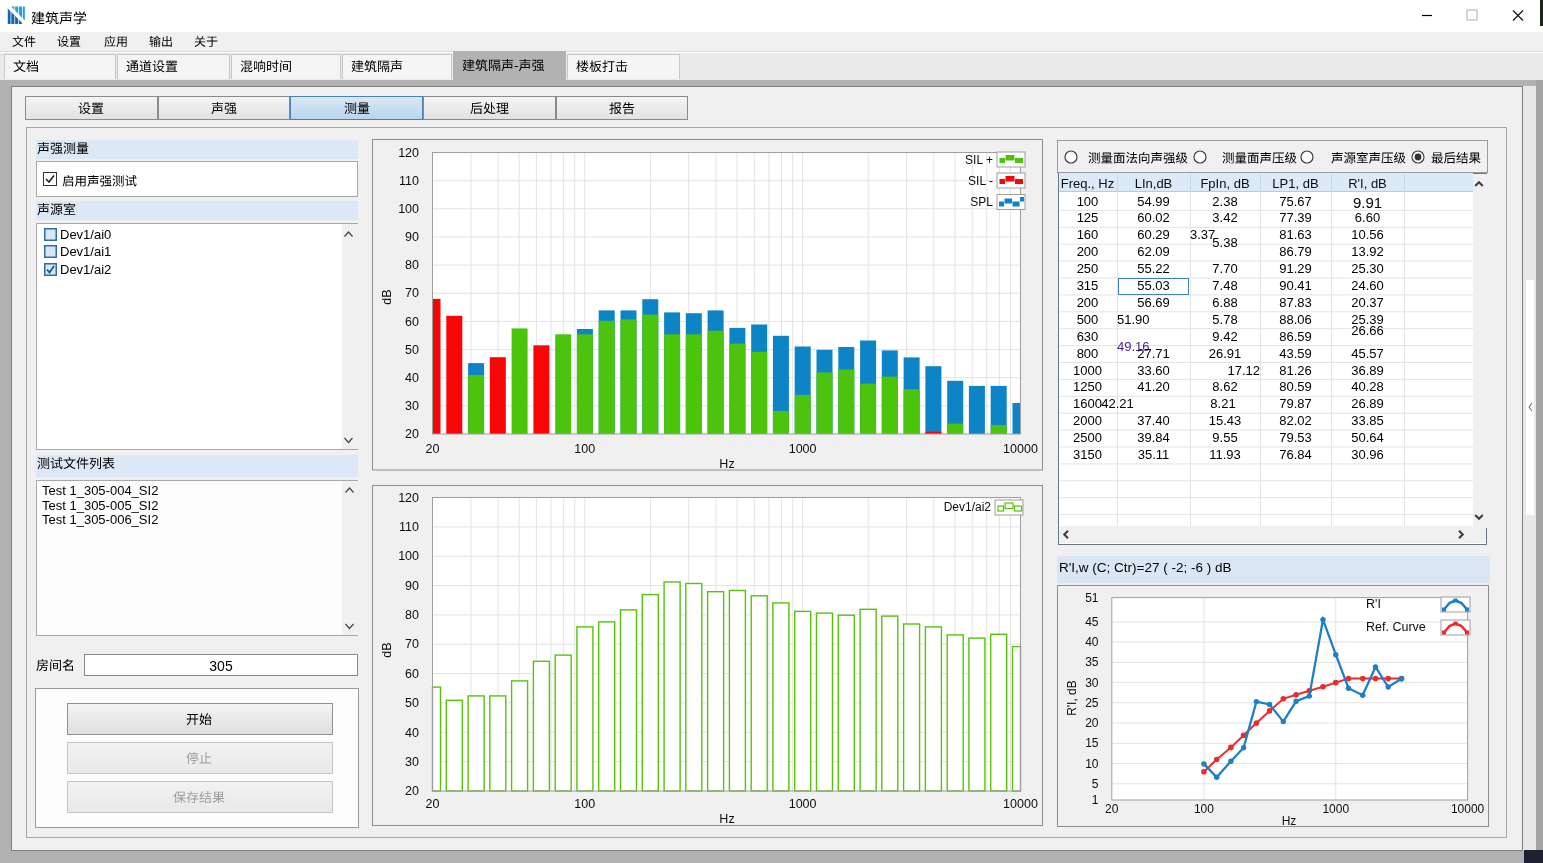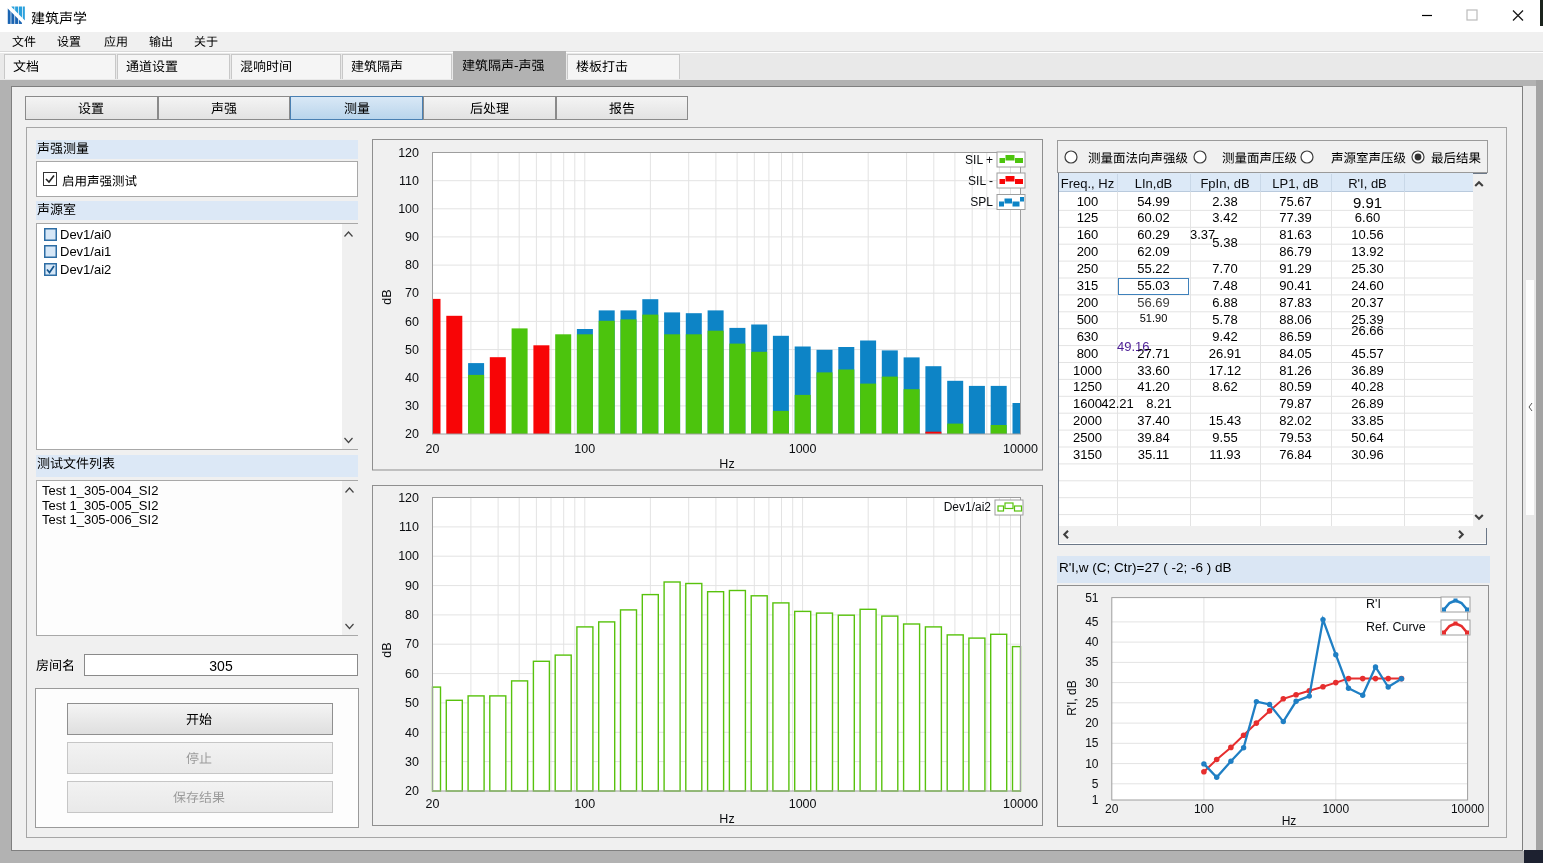--- a/index.html
+++ b/index.html
@@ -552,52 +552,52 @@
 <div class="abs" style="left:1117px;top:261.1px;width:73px;text-align:center;font-size:13px;color:#000">55.22</div>
 <div class="abs" style="left:1190px;top:261.1px;width:70px;text-align:center;font-size:13px;color:#000">7.70</div>
 <div class="abs" style="left:1260px;top:261.1px;width:71px;text-align:center;font-size:13px;color:#000">91.29</div>
 <div class="abs" style="left:1331px;top:261.1px;width:73px;text-align:center;font-size:13px;color:#000">25.30</div>
 <div class="abs" style="left:1058px;top:278.0px;width:59px;text-align:center;font-size:13px;color:#000">315</div>
 <div class="abs" style="left:1117px;top:278.0px;width:73px;text-align:center;font-size:13px;color:#000">55.03</div>
 <div class="abs" style="left:1190px;top:278.0px;width:70px;text-align:center;font-size:13px;color:#000">7.48</div>
 <div class="abs" style="left:1260px;top:278.0px;width:71px;text-align:center;font-size:13px;color:#000">90.41</div>
 <div class="abs" style="left:1331px;top:278.0px;width:73px;text-align:center;font-size:13px;color:#000">24.60</div>
 <div class="abs" style="left:1058px;top:294.9px;width:59px;text-align:center;font-size:13px;color:#000">200</div>
-<div class="abs" style="left:1117px;top:294.9px;width:73px;text-align:center;font-size:13px;color:#404040">56.69</div>
+<div class="abs" style="left:1117px;top:294.9px;width:73px;text-align:center;font-size:13px;color:#000000">56.69</div>
 <div class="abs" style="left:1190px;top:294.9px;width:70px;text-align:center;font-size:13px;color:#000">6.88</div>
 <div class="abs" style="left:1260px;top:294.9px;width:71px;text-align:center;font-size:13px;color:#000">87.83</div>
 <div class="abs" style="left:1331px;top:294.9px;width:73px;text-align:center;font-size:13px;color:#000">20.37</div>
 <div class="abs" style="left:1058px;top:311.8px;width:59px;text-align:center;font-size:13px;color:#000">500</div>
-<div class="abs" style="left:1117px;top:311.8px;width:73px;text-align:center;font-size:11px;color:#000">51.90</div>
+<div class="abs" style="left:1117px;top:311.8px;width:73px;text-align:left;font-size:13px;color:#000">51.90</div>
 <div class="abs" style="left:1190px;top:311.8px;width:70px;text-align:center;font-size:13px;color:#000">5.78</div>
 <div class="abs" style="left:1260px;top:311.8px;width:71px;text-align:center;font-size:13px;color:#000">88.06</div>
 <div class="abs" style="left:1331px;top:311.8px;width:73px;text-align:center;font-size:13px;color:#000">25.39</div>
 <div class="abs" style="left:1058px;top:328.7px;width:59px;text-align:center;font-size:13px;color:#000">630</div>
 <div class="abs" style="left:1117px;top:339px;width:73px;text-align:left;font-size:13px;color:#4c1d95">49.16</div>
 <div class="abs" style="left:1190px;top:328.7px;width:70px;text-align:center;font-size:13px;color:#000">9.42</div>
 <div class="abs" style="left:1260px;top:328.7px;width:71px;text-align:center;font-size:13px;color:#000">86.59</div>
 <div class="abs" style="left:1331px;top:323px;width:73px;text-align:center;font-size:13px;color:#000">26.66</div>
 <div class="abs" style="left:1058px;top:345.6px;width:59px;text-align:center;font-size:13px;color:#000">800</div>
 <div class="abs" style="left:1117px;top:345.6px;width:73px;text-align:center;font-size:13px;color:#000">27.71</div>
 <div class="abs" style="left:1190px;top:345.6px;width:70px;text-align:center;font-size:13px;color:#000">26.91</div>
-<div class="abs" style="left:1260px;top:345.6px;width:71px;text-align:center;font-size:13px;color:#000">84.05</div>
+<div class="abs" style="left:1260px;top:345.6px;width:71px;text-align:center;font-size:13px;color:#000">43.59</div>
 <div class="abs" style="left:1331px;top:345.6px;width:73px;text-align:center;font-size:13px;color:#000">45.57</div>
 <div class="abs" style="left:1058px;top:362.5px;width:59px;text-align:center;font-size:13px;color:#000">1000</div>
 <div class="abs" style="left:1117px;top:362.5px;width:73px;text-align:center;font-size:13px;color:#000">33.60</div>
-<div class="abs" style="left:1190px;top:362.5px;width:70px;text-align:center;font-size:13px;color:#000">17.12</div>
+<div class="abs" style="left:1190px;top:362.5px;width:70px;text-align:right;font-size:13px;color:#000">17.12</div>
 <div class="abs" style="left:1260px;top:362.5px;width:71px;text-align:center;font-size:13px;color:#000">81.26</div>
 <div class="abs" style="left:1331px;top:362.5px;width:73px;text-align:center;font-size:13px;color:#000">36.89</div>
 <div class="abs" style="left:1058px;top:379.4px;width:59px;text-align:center;font-size:13px;color:#000">1250</div>
 <div class="abs" style="left:1117px;top:379.4px;width:73px;text-align:center;font-size:13px;color:#000">41.20</div>
 <div class="abs" style="left:1190px;top:379.4px;width:70px;text-align:center;font-size:13px;color:#000">8.62</div>
 <div class="abs" style="left:1260px;top:379.4px;width:71px;text-align:center;font-size:13px;color:#000">80.59</div>
 <div class="abs" style="left:1331px;top:379.4px;width:73px;text-align:center;font-size:13px;color:#000">40.28</div>
 <div class="abs" style="left:1058px;top:396.3px;width:59px;text-align:center;font-size:13px;color:#000">1600</div>
 <div class="abs" style="left:1081px;top:396.3px;width:73px;text-align:center;font-size:13px;color:#000">42.21</div>
-<div class="abs" style="left:1124px;top:396.3px;width:70px;text-align:center;font-size:13px;color:#000">8.21</div>
+<div class="abs" style="left:1188px;top:396.3px;width:70px;text-align:center;font-size:13px;color:#000">8.21</div>
 <div class="abs" style="left:1260px;top:396.3px;width:71px;text-align:center;font-size:13px;color:#000">79.87</div>
 <div class="abs" style="left:1331px;top:396.3px;width:73px;text-align:center;font-size:13px;color:#000">26.89</div>
 <div class="abs" style="left:1058px;top:413.2px;width:59px;text-align:center;font-size:13px;color:#000">2000</div>
 <div class="abs" style="left:1117px;top:413.2px;width:73px;text-align:center;font-size:13px;color:#000">37.40</div>
 <div class="abs" style="left:1190px;top:413.2px;width:70px;text-align:center;font-size:13px;color:#000">15.43</div>
 <div class="abs" style="left:1260px;top:413.2px;width:71px;text-align:center;font-size:13px;color:#000">82.02</div>
 <div class="abs" style="left:1331px;top:413.2px;width:73px;text-align:center;font-size:13px;color:#000">33.85</div>
 <div class="abs" style="left:1058px;top:430.1px;width:59px;text-align:center;font-size:13px;color:#000">2500</div>
 <div class="abs" style="left:1117px;top:430.1px;width:73px;text-align:center;font-size:13px;color:#000">39.84</div>
 <div class="abs" style="left:1190px;top:430.1px;width:70px;text-align:center;font-size:13px;color:#000">9.55</div>

